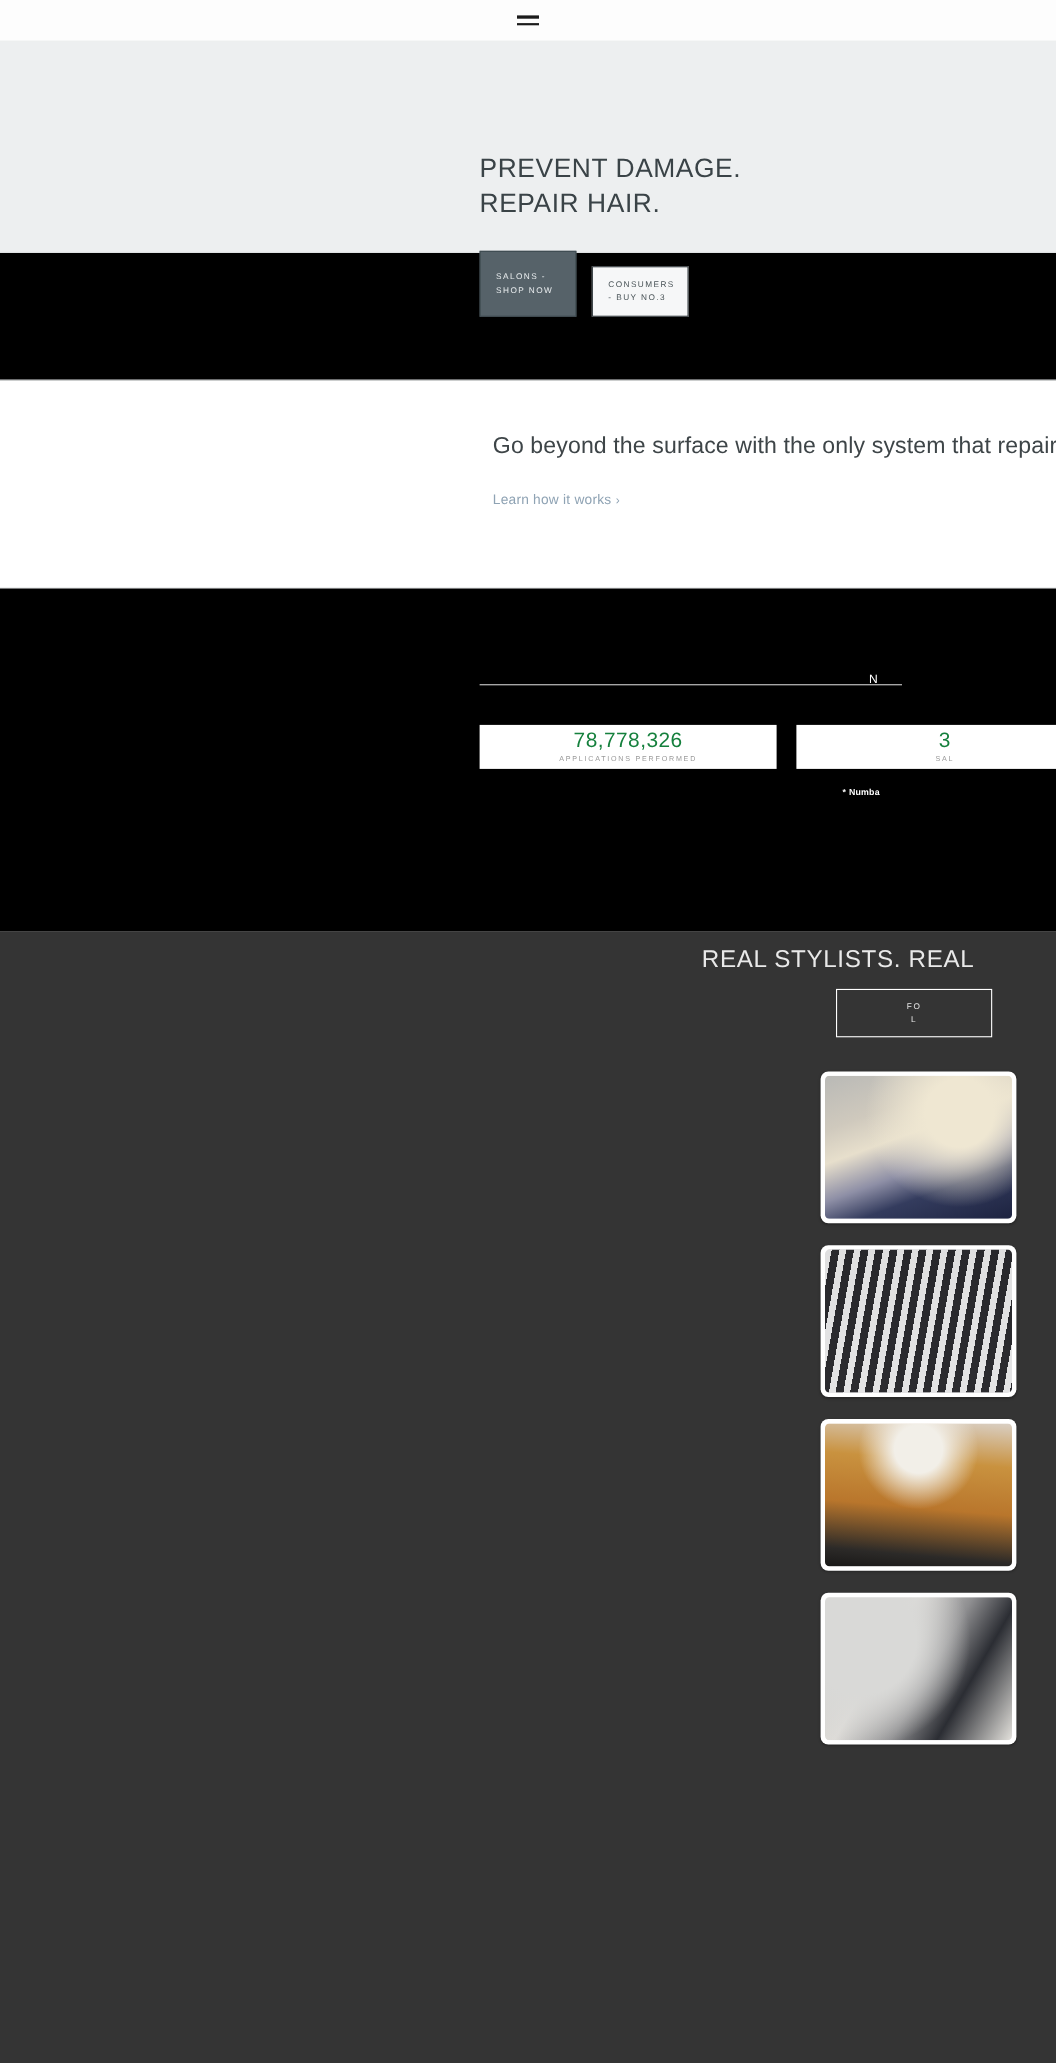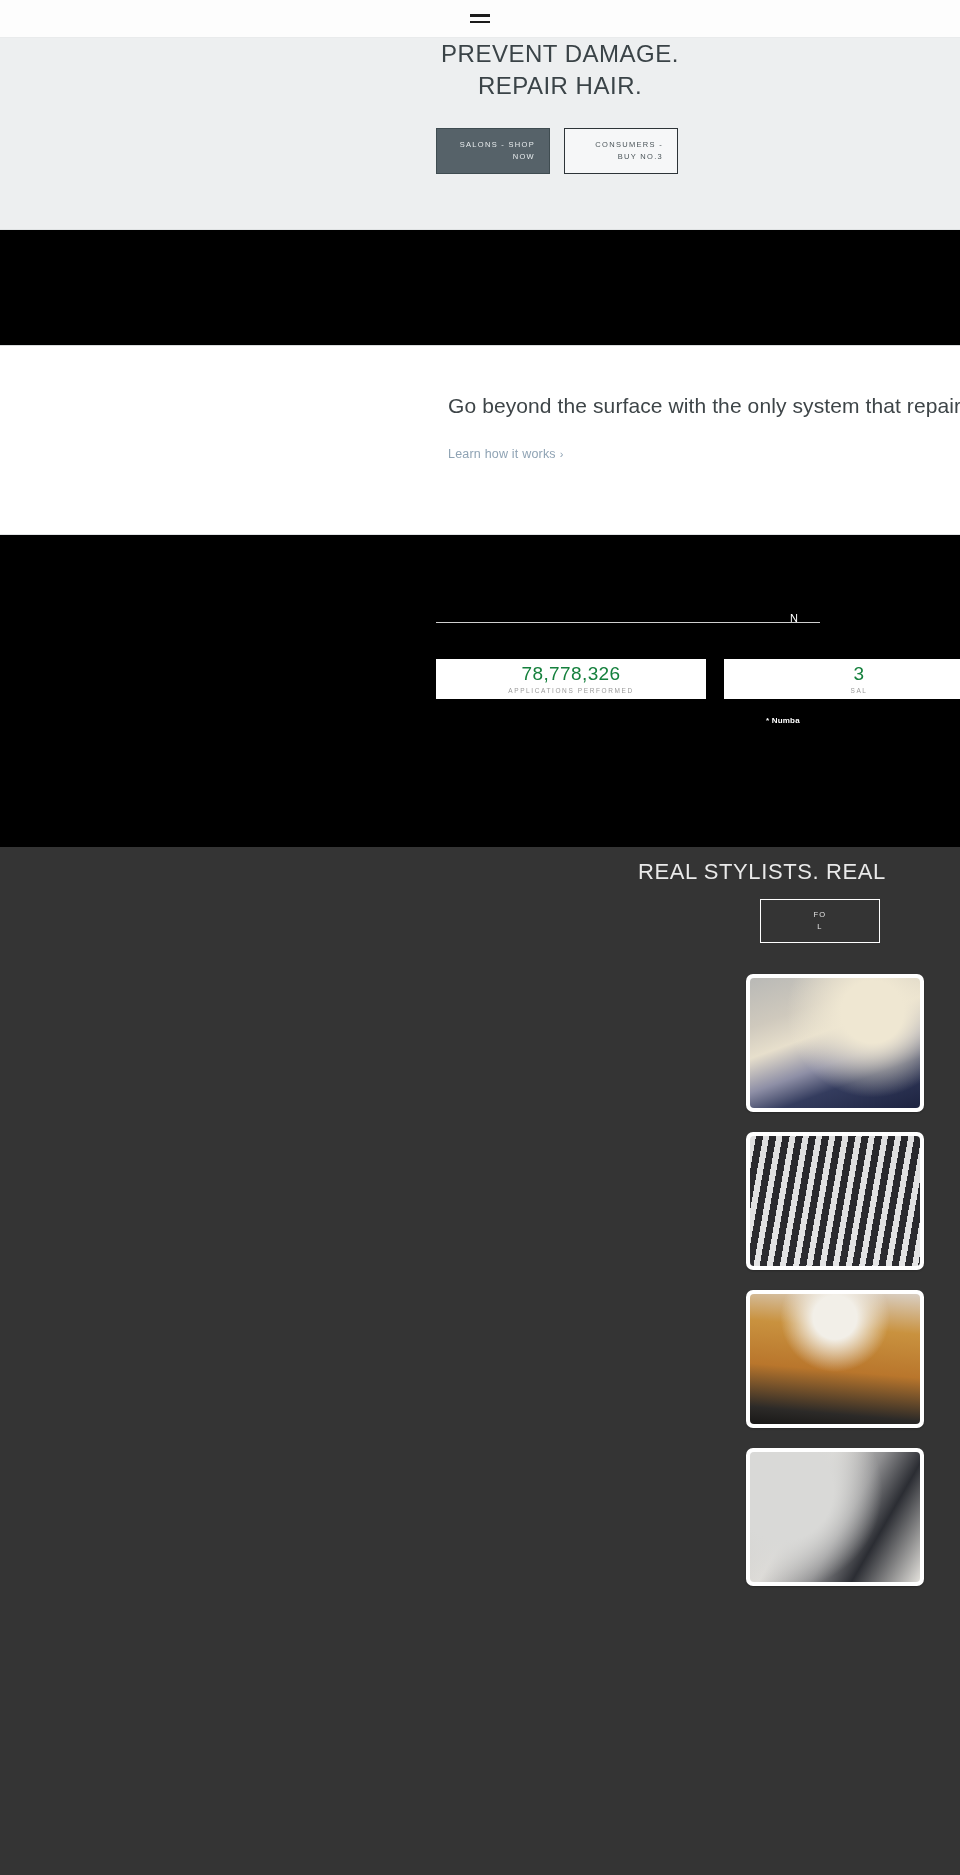--- a/index.html
+++ b/index.html
@@ -51,49 +51,51 @@
     top:0;
     width:1000px;
   }
   .hero-title {
     font-family:"Liberation Sans", sans-serif;
     font-weight:300;
     font-size:24px;
     letter-spacing:0.5px;
     color:#3a4347;
     line-height:1.32;
-    text-align:center;
+    text-align:left;
     width:248px;
+    margin-top:100px;
     white-space:pre-line;
   }
   .hero-buttons {
     display:flex;
     gap:14px;
     margin-top:27px;
   }
   .btn {
     font-size:7.5px;
     letter-spacing:1.3px;
     line-height:1.55;
     padding:10px 14px;
-    width:114px;
+    width:88px;
     min-height:31px;
     display:block;
-    text-align:right;
+    text-align:left;
     cursor:pointer;
     border:1px solid #3f4c51;
     background:#566269;
     color:#e8ecee;
     font-family:"Liberation Sans", sans-serif;
     white-space:pre-line;
   }
   .btn.outline {
     background:#f6f7f8;
     color:#4a5458;
     border:1px solid #2d3438;
+    margin-top:14px;
   }
 
   
   .band-black {
     height:116px;
     background:#000000;
     border-bottom:1px solid #d9dcdd;
   }
 
   
@@ -203,21 +205,21 @@
     color:#e9e9e9;
     font-weight:300;
     font-size:22px;
     letter-spacing:0.6px;
     white-space:nowrap;
   }
   .social-btn {
     position:absolute;
     left:760px;
     top:52px;
-    width:120px;
+    width:142px;
     min-height:32px;
     border:1px solid #ffffff;
     background:#343434;
     color:#e6e6e6;
     font-size:7.5px;
     letter-spacing:1.4px;
     line-height:1.6;
     padding:9px 34px;
     cursor:pointer;
     white-space:pre-line;

